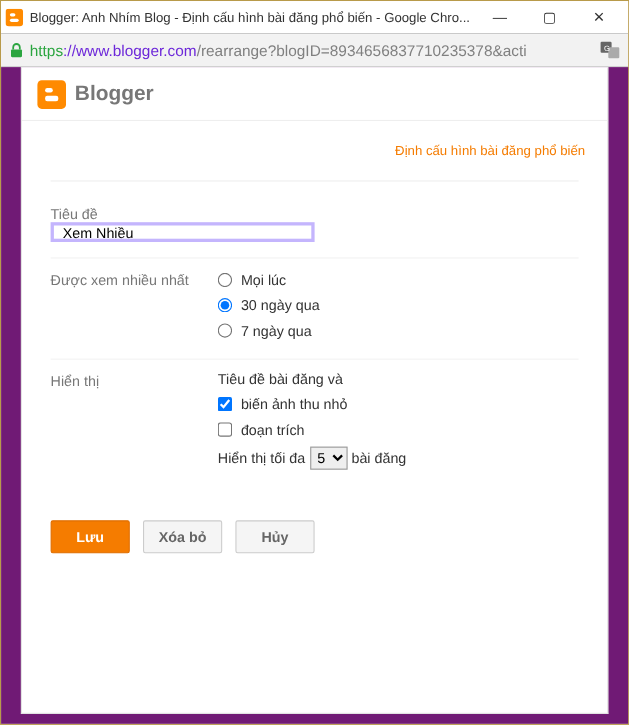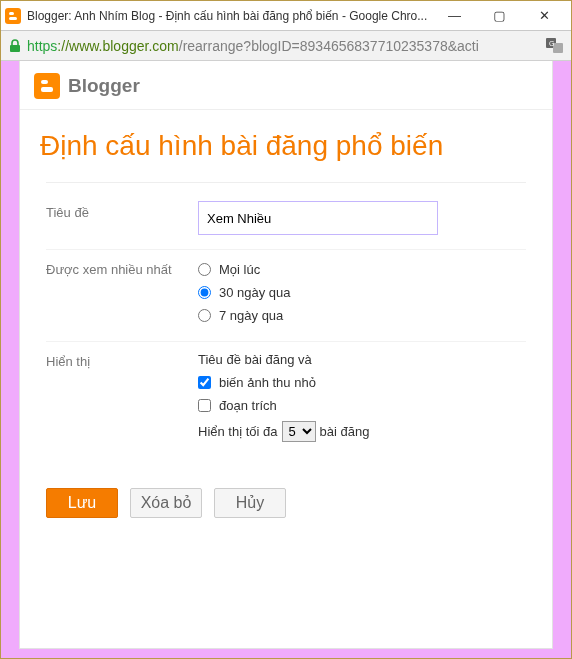--- a/index.html
+++ b/index.html
@@ -75,30 +75,30 @@
       align-items: center;
       justify-content: center;
     }
     .url {
       flex: 1;
       white-space: nowrap;
       overflow: hidden;
       font-family: Arial, sans-serif;
     }
     .url-proto { color: #2aa53f; }
-    .url-host { color: #4d7c0f; }
+    .url-host { color: #6d28d9; }
     .url-path { color: #808080; }
     .translate-icon {
       width: 20px;
       height: 18px;
       color: #555;
     }
     .content {
       flex: 1;
-      background: #f0abfc;
+      background: #701a75;
       padding: 0 18px;
       overflow: auto;
     }
     .inner-panel {
       background: #fff;
       border: 1px solid #e2e2e2;
       border-top: none;
       min-height: 588px;
     }
     .brand {
@@ -121,49 +121,50 @@
       color: #777;
       font-weight: bold;
     }
     .divider {
       height: 1px;
       background: #eee;
       margin: 0 0 8px 0;
     }
     .page-title {
       color: #f57c00;
-      font-size: 28px;
+      font-size: 12px;
       font-weight: normal;
       padding: 12px 20px 20px;
+      text-align: right;
     }
     .form {
       padding: 0 26px 20px 26px;
     }
     .row {
       display: flex;
       align-items: flex-start;
       padding: 8px 0 14px;
       border-top: 1px solid #f2f2f2;
     }
-    .row:first-of-type { border-top: 1px solid #eee; padding-top: 18px; }
+    .row:first-of-type { border-top: 1px solid #eee; padding-top: 18px; flex-direction: column; }
     .row-label {
       width: 152px;
       color: #777;
       font-size: 13px;
       padding-top: 4px;
     }
     .row-control {
       flex: 1;
       color: #333;
     }
     .text-input {
       width: 240px;
-      height: 34px;
+      height: 18px;
       padding: 3px 8px;
-      border: 1px solid #c4b5fd;
+      border: 3px solid #c4b5fd;
       font-size: 13px;
       font-family: Arial, sans-serif;
     }
     .radio-item, .check-item {
       display: flex;
       align-items: center;
       padding: 4px 0;
       font-size: 13px;
     }
     .radio-item input, .check-item input {
@@ -188,22 +189,22 @@
     .btn-row {
       padding: 12px 26px;
       display: flex;
       gap: 12px;
     }
     .btn {
       min-width: 72px;
       height: 30px;
       border: 1px solid #ccc;
       background: #f5f5f5;
-      font-size: 16px;
-      font-weight: normal;
+      font-size: 13px;
+      font-weight: bold;
       color: #666;
       border-radius: 2px;
       cursor: pointer;
     }
     .btn-primary {
       background: #f57c00;
       border-color: #e06e00;
       color: #fff;
     }
   </style>

